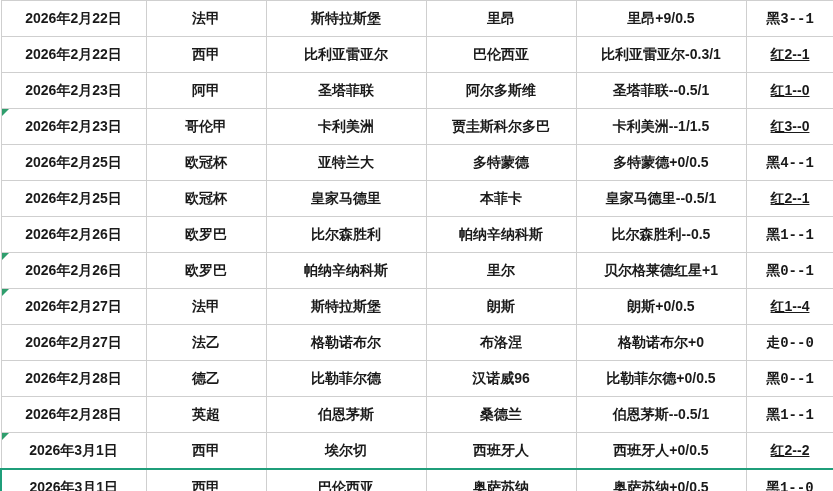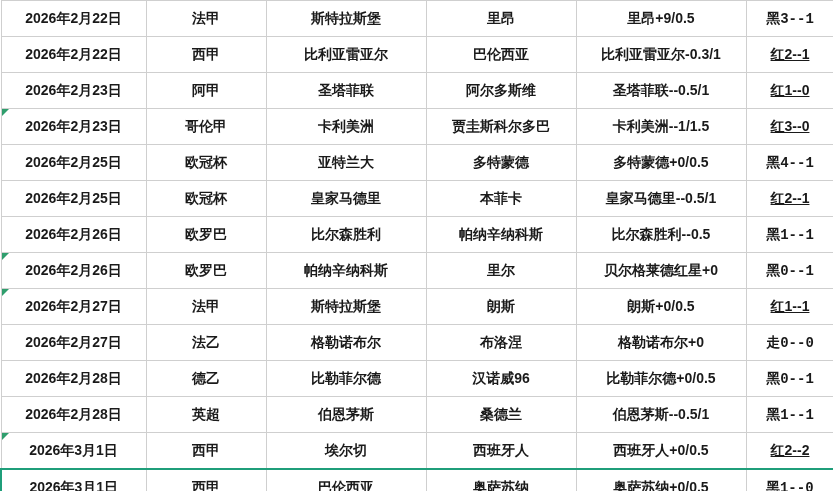--- a/index.html
+++ b/index.html
@@ -136,30 +136,30 @@
         <td class="cell-home">比尔森胜利</td>
         <td class="cell-away">帕纳辛纳科斯</td>
         <td class="cell-pick">比尔森胜利--0.5</td>
         <td class="cell-result res-black">黑1--1</td>
       </tr>
       <tr>
         <td class="cell-date corner-mark">2026年2月26日</td>
         <td class="cell-league">欧罗巴</td>
         <td class="cell-home">帕纳辛纳科斯</td>
         <td class="cell-away">里尔</td>
-        <td class="cell-pick">贝尔格莱德红星+0</td>
+        <td class="cell-pick">贝尔格莱德红星+1</td>
         <td class="cell-result res-black">黑0--1</td>
       </tr>
       <tr>
         <td class="cell-date corner-mark">2026年2月27日</td>
         <td class="cell-league">法甲</td>
         <td class="cell-home">斯特拉斯堡</td>
         <td class="cell-away">朗斯</td>
         <td class="cell-pick">朗斯+0/0.5</td>
-        <td class="cell-result res-red">红1--1</td>
+        <td class="cell-result res-red">红1--4</td>
       </tr>
       <tr>
         <td class="cell-date">2026年2月27日</td>
         <td class="cell-league">法乙</td>
         <td class="cell-home">格勒诺布尔</td>
         <td class="cell-away">布洛涅</td>
         <td class="cell-pick">格勒诺布尔+0</td>
         <td class="cell-result res-black">走0--0</td>
       </tr>
       <tr>

